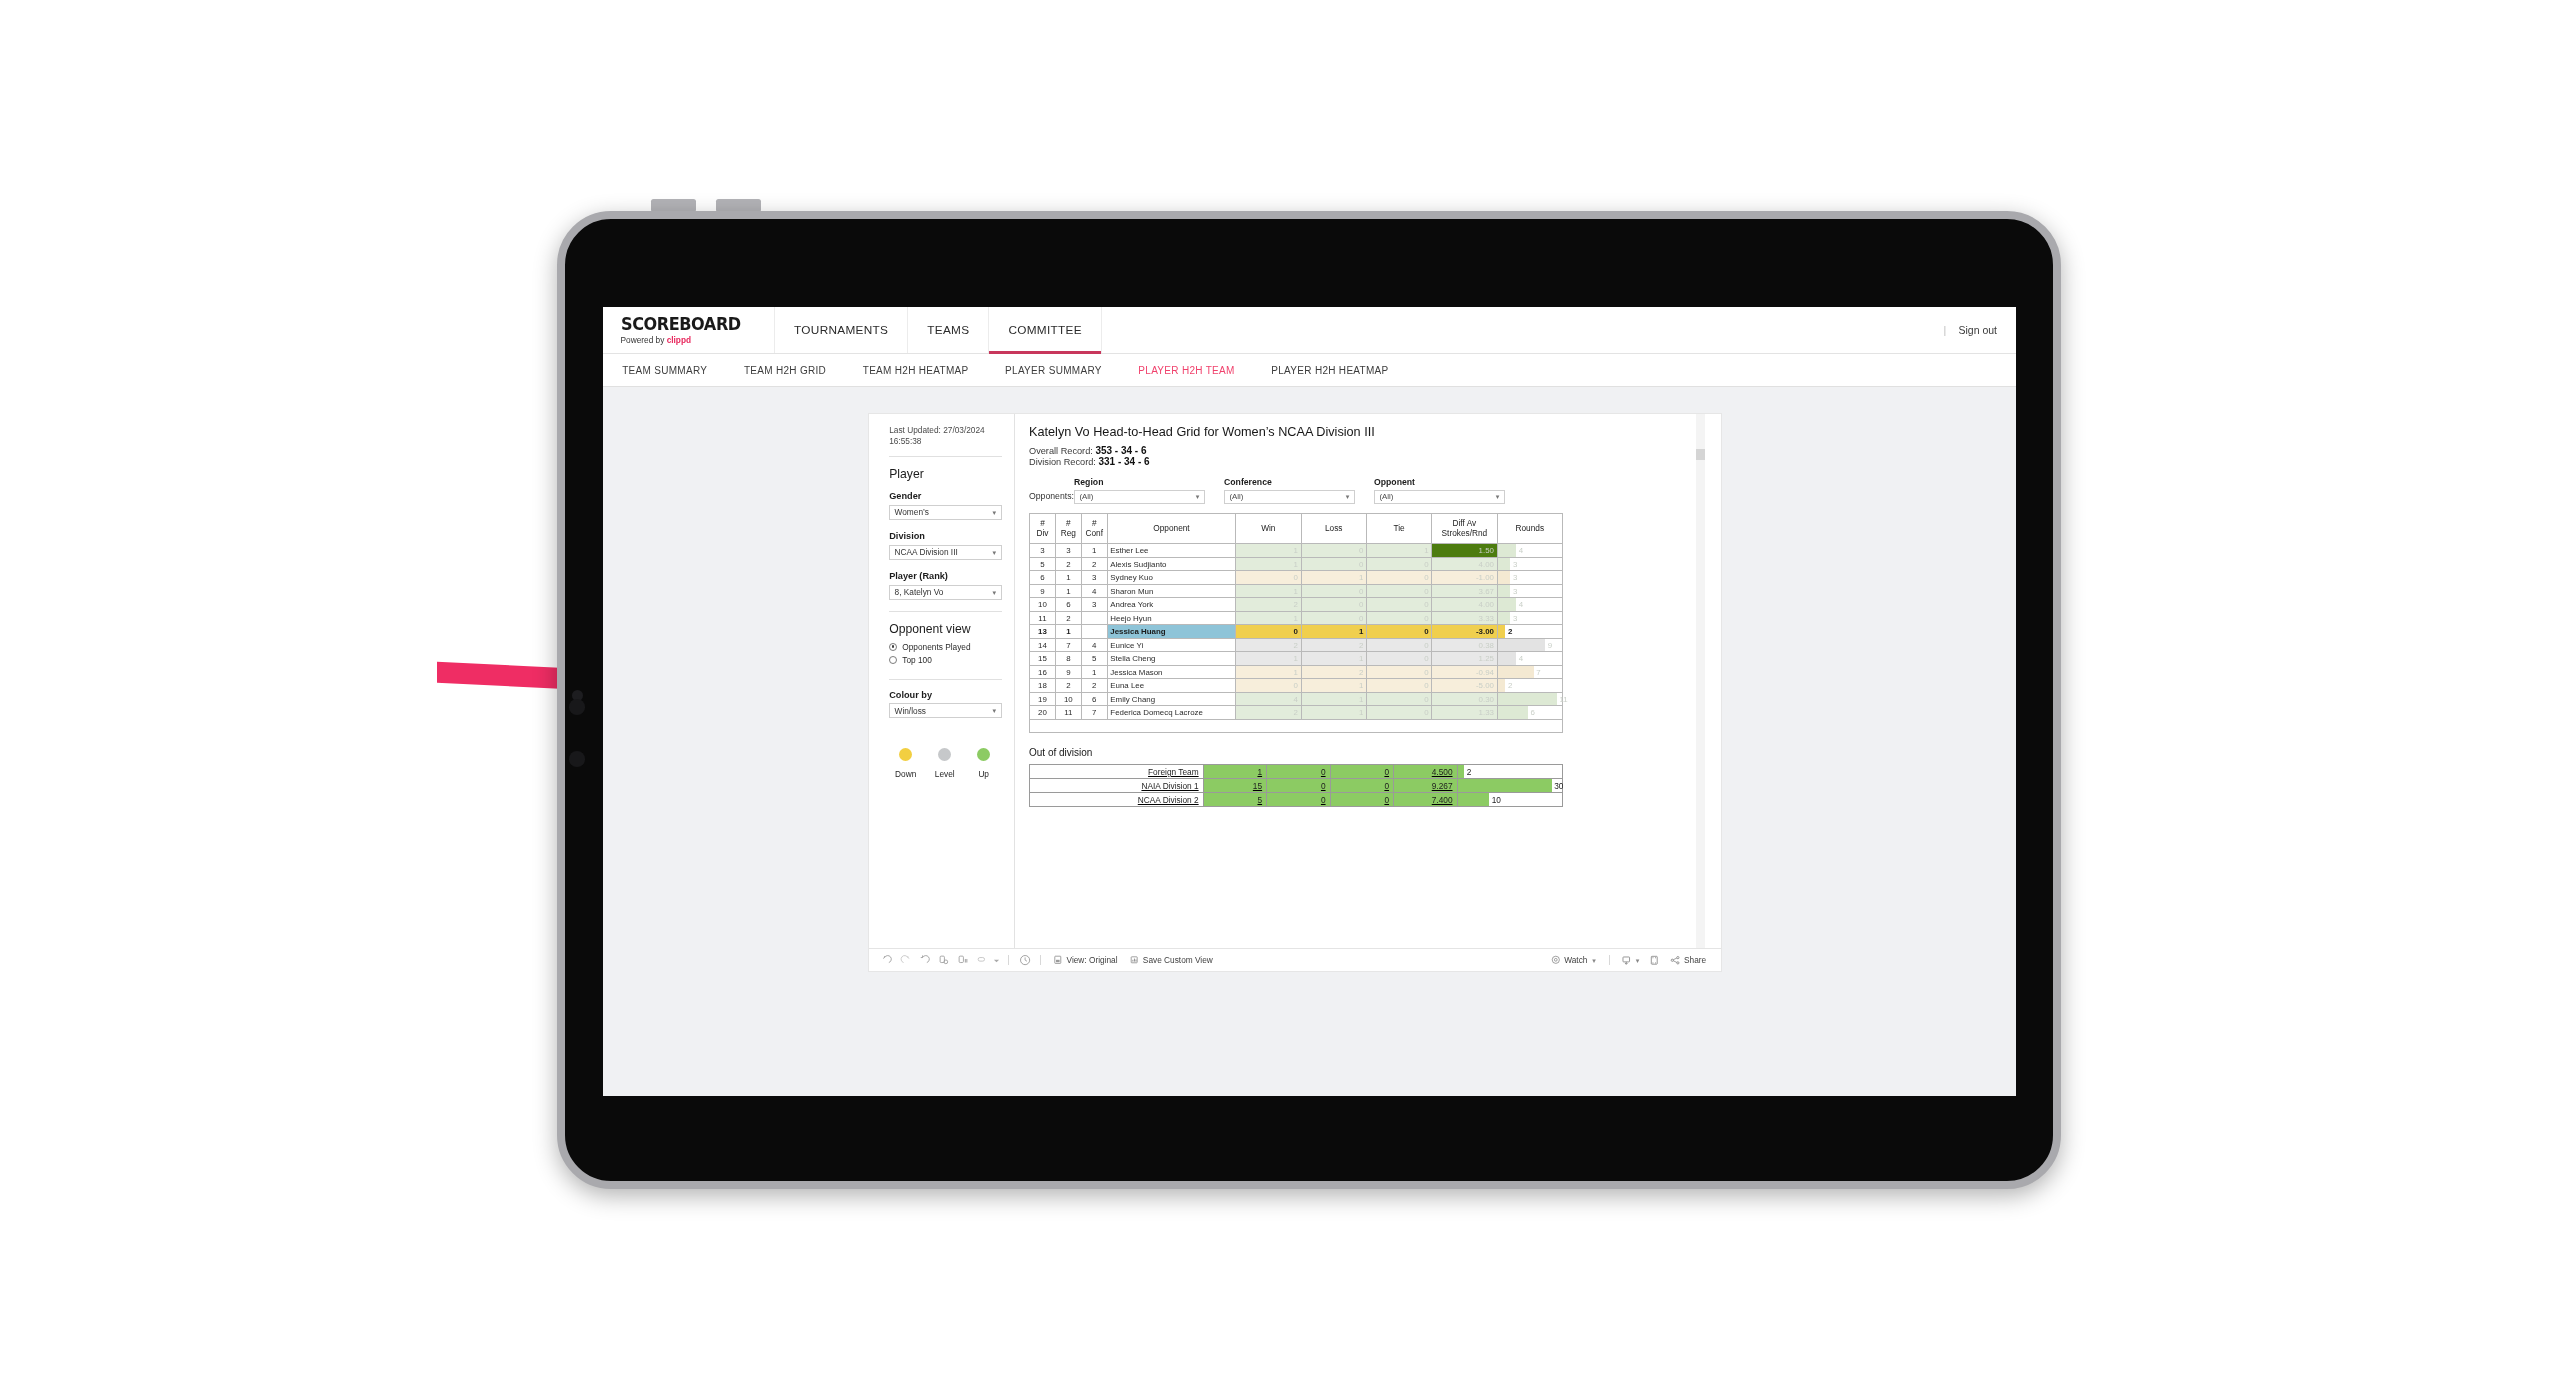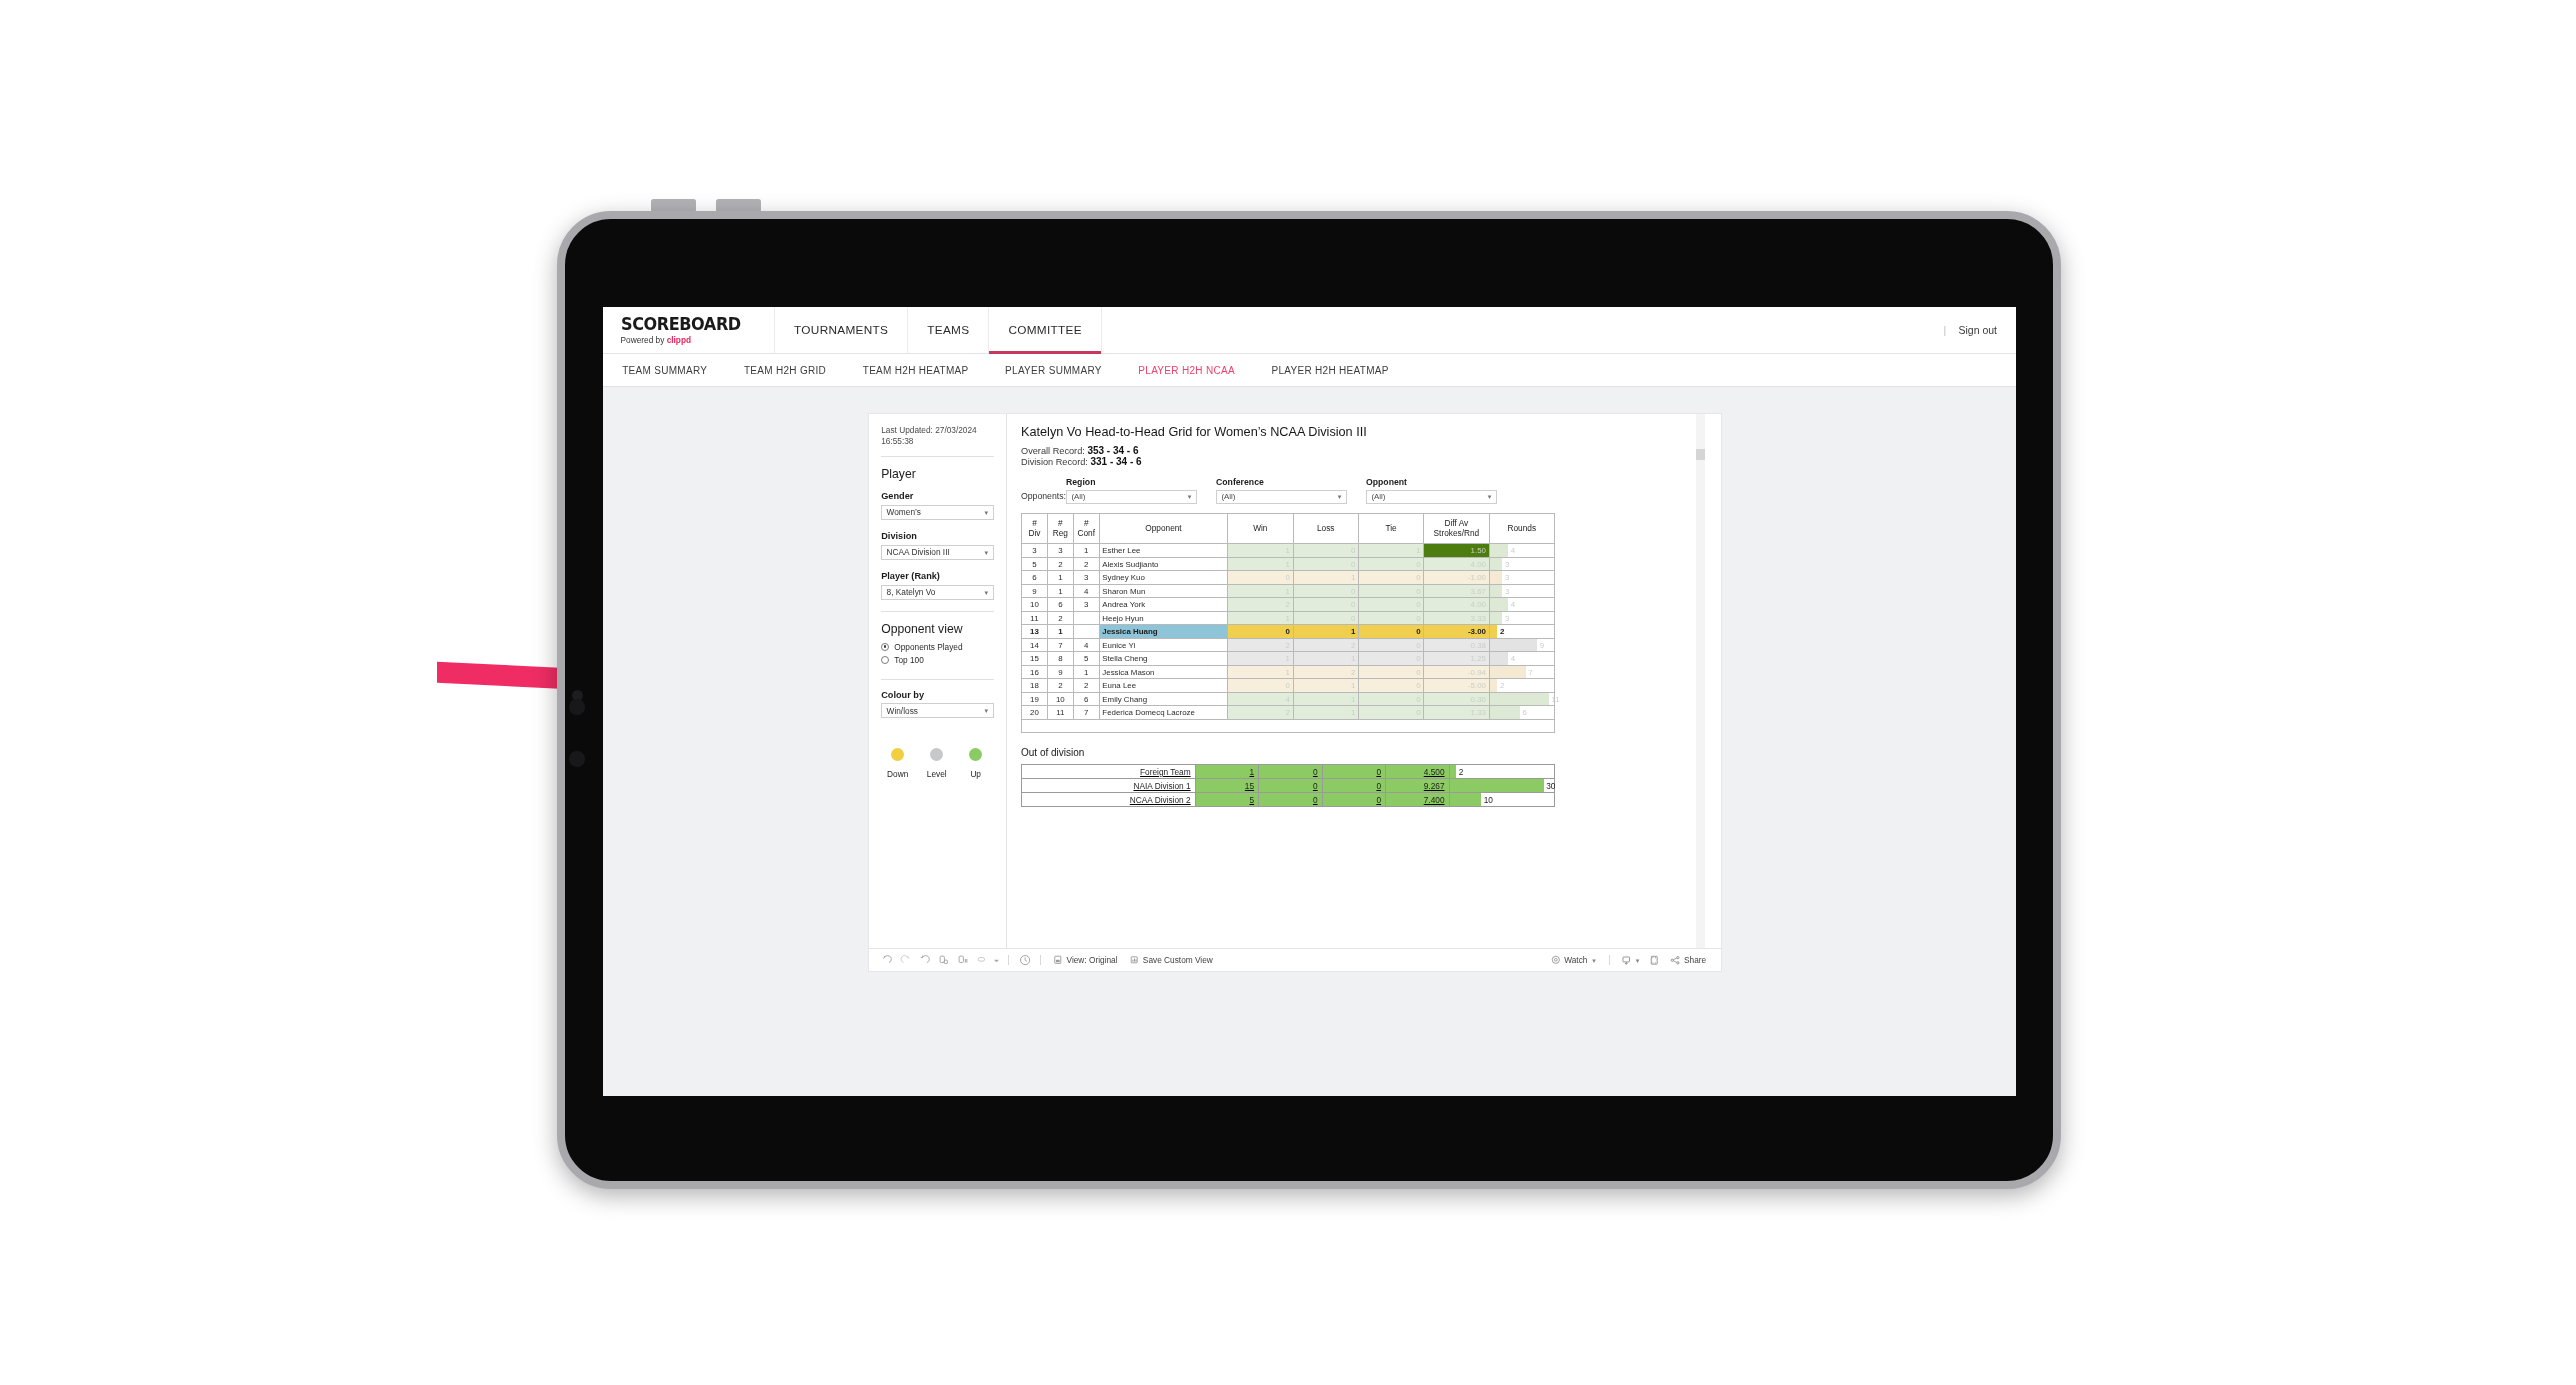--- a/index.html
+++ b/index.html
@@ -115,21 +115,21 @@
     position: relative;
   }
   .viz {
     position: absolute;
     left: 265px; top: 26px;
     width: 854px; height: 559px;
     background: #fff;
     border: 0.9px solid #e6e6e6;
     display: flex; flex-direction: column;
   }
-  .viz-inner { display: flex; flex: 1; min-height: 0; }
+  .viz-inner { display: flex; flex: 1; min-height: 0; padding-left: 8px; }
 
   
   .pane {
     width: 138px; flex: 0 0 138px;
     border-right: 0.9px solid #e2e2e2;
     padding: 10.5px 12.2px 0 12.2px;
     font-size: 9.6px; color: #222;
   }
   .lastupd { font-size: 8.3px; color: #4a4a4a; line-height: 1.35; }
   .divider { height: 0.9px; background: #e0e0e0; margin: 9.6px 0 9.6px 0; }
@@ -264,21 +264,21 @@
         <span class="bar">|</span>
         <span class="so">Sign out</span>
       </div>
     </div>
 
     <div class="subnav">
       <div class="subitem">TEAM SUMMARY</div>
       <div class="subitem">TEAM H2H GRID</div>
       <div class="subitem">TEAM H2H HEATMAP</div>
       <div class="subitem">PLAYER SUMMARY</div>
-      <div class="subitem active">PLAYER H2H NCAA</div>
+      <div class="subitem active">PLAYER H2H TEAM</div>
       <div class="subitem">PLAYER H2H HEATMAP</div>
     </div>
 
     <div class="canvas">
       <div class="viz">
         <div class="viz-inner">
 
           <div class="pane">
             <div class="lastupd">Last Updated: 27/03/2024 16:55:38</div>
             <div class="divider"></div>

